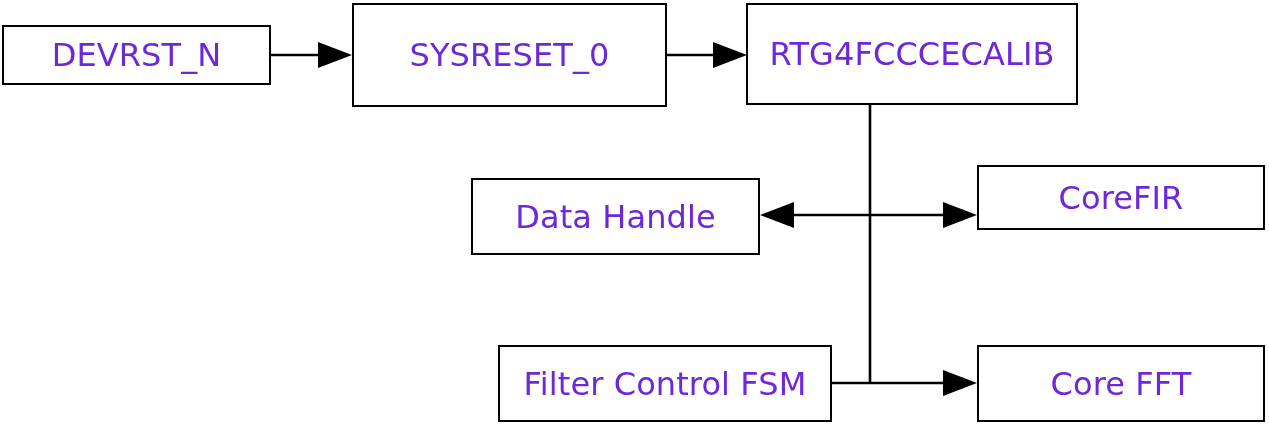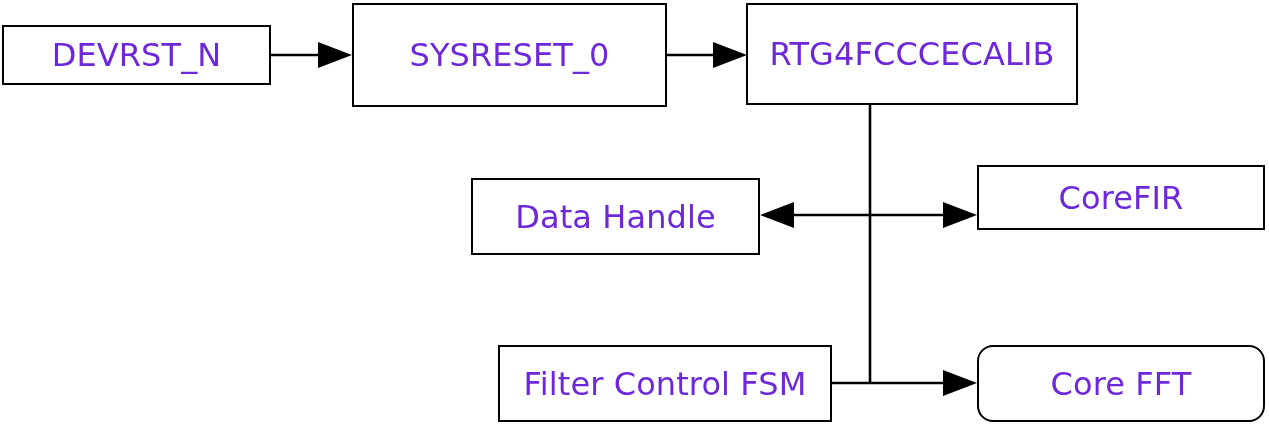--- a/index.html
+++ b/index.html
@@ -109,18 +109,18 @@
   </div>
 
   <div class="node" style="left:977px; top:165px; width:288px; height:65px;">
     <span class="node-label">CoreFIR</span>
   </div>
 
   <div class="node" style="left:470px; top:345px; width:334px; height:77px;margin-left:28px;">
     <span class="node-label">Filter Control FSM</span>
   </div>
 
-  <div class="node" style="left:977px; top:345px; width:288px; height:77px;border-radius:16px;">
+  <div class="node" style="left:977px; top:345px; width:288px; height:77px;">
     <span class="node-label">Core FFT</span>
   </div>
 
 
 </div>
 
 </body></html>

